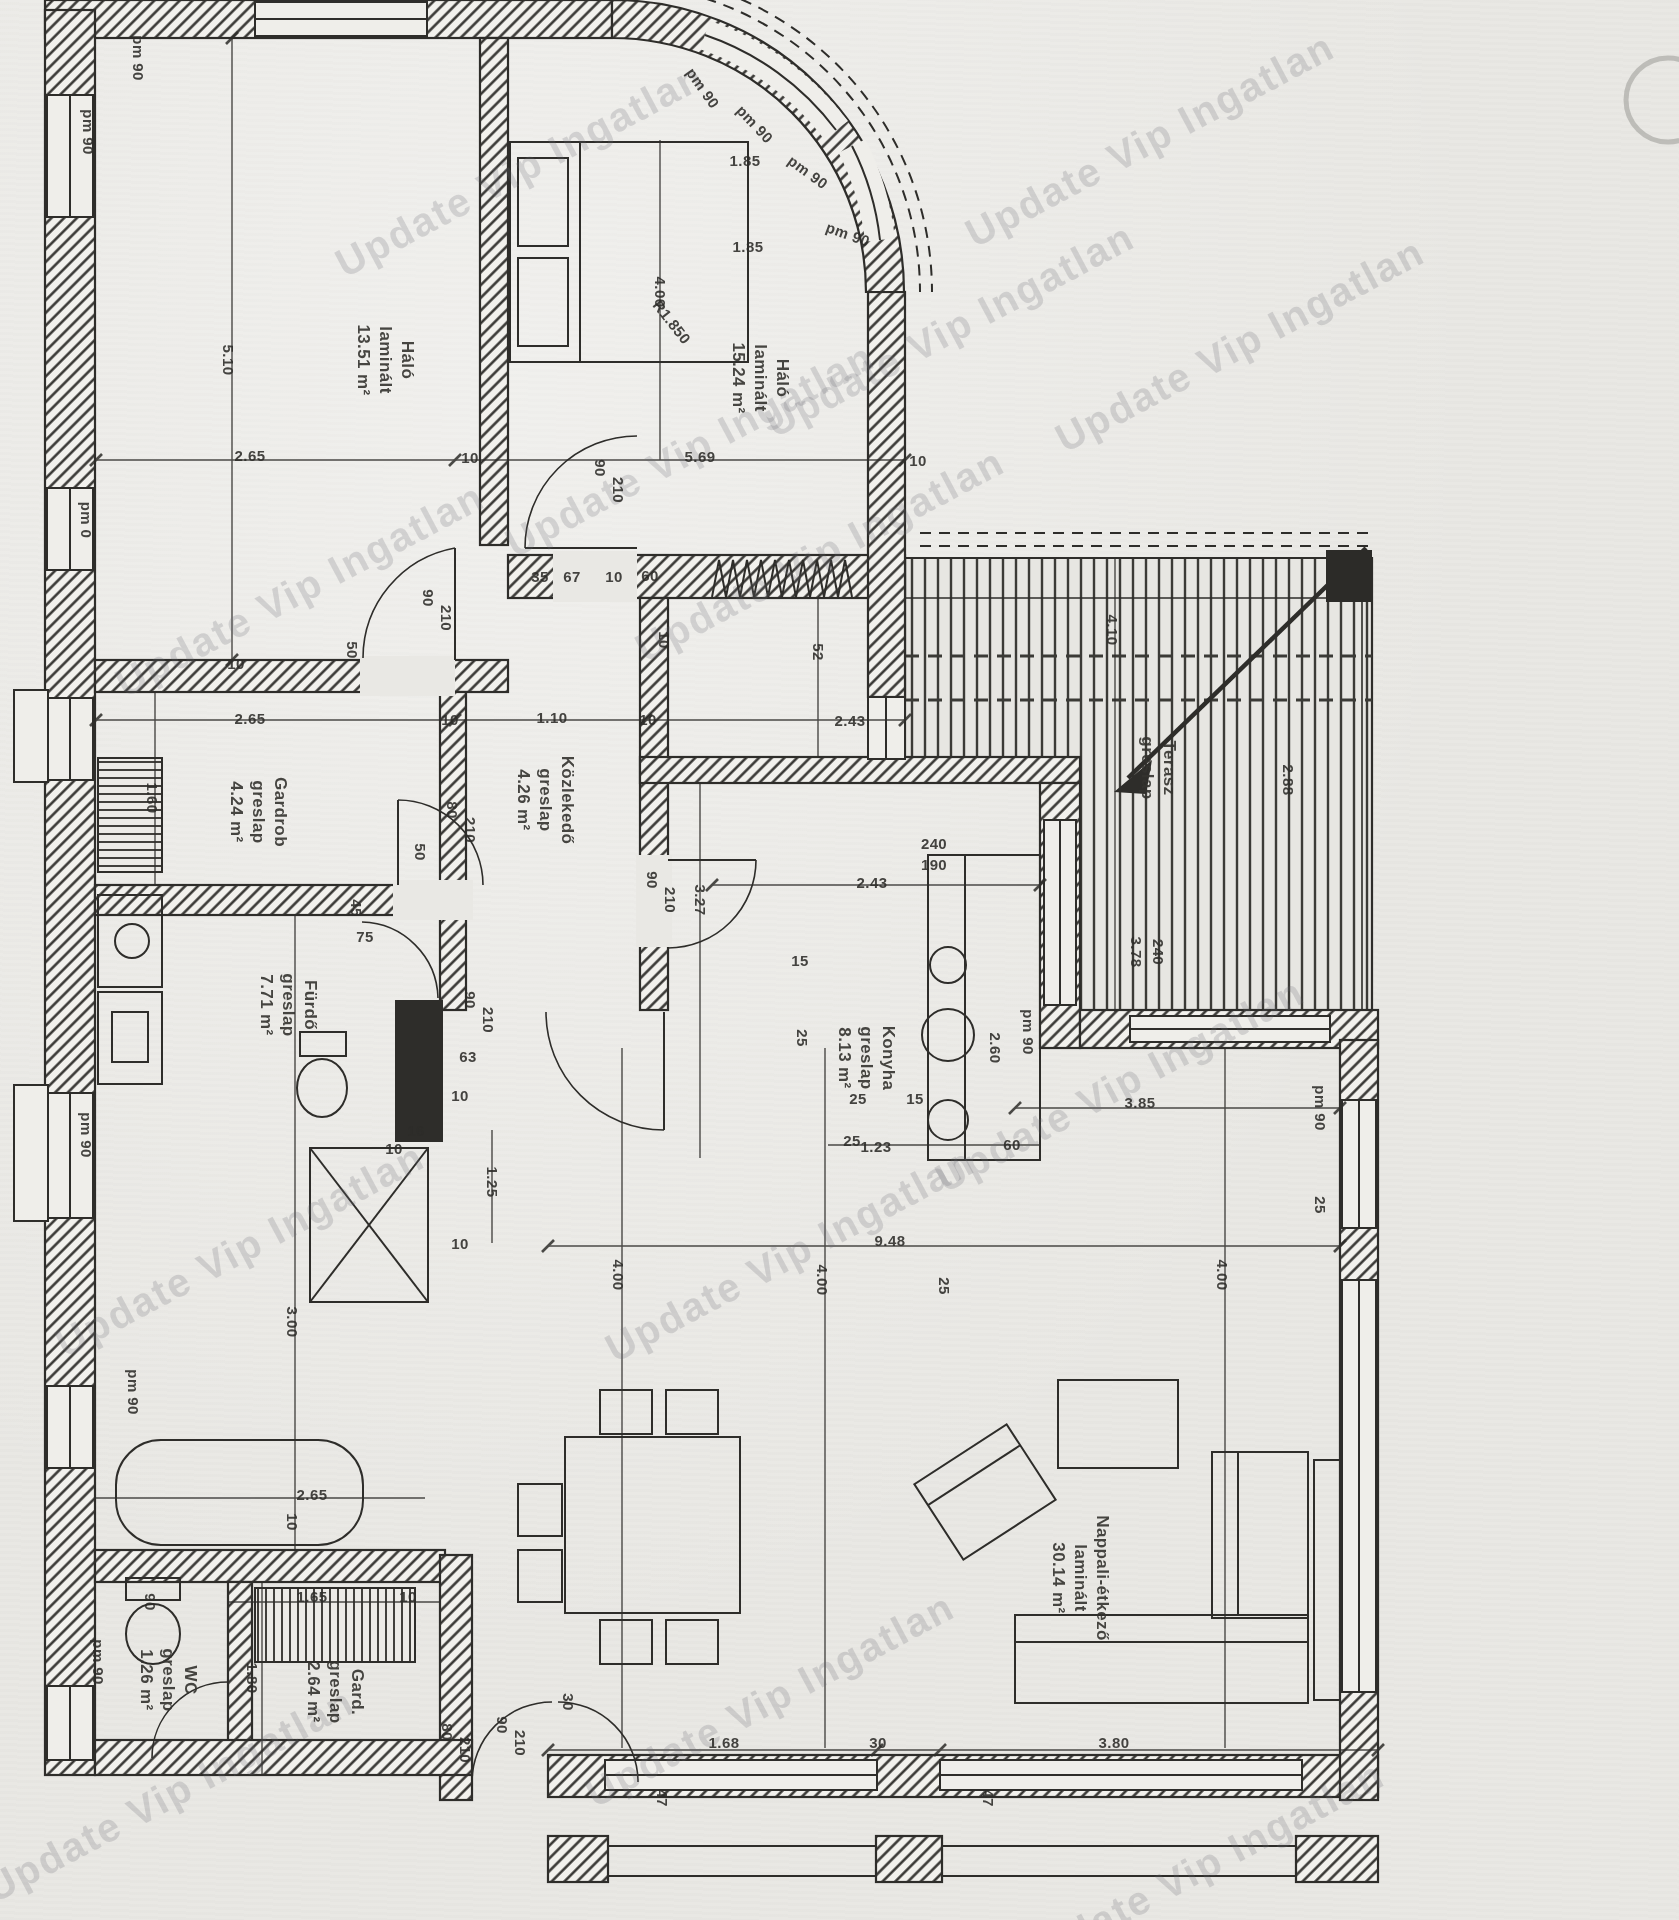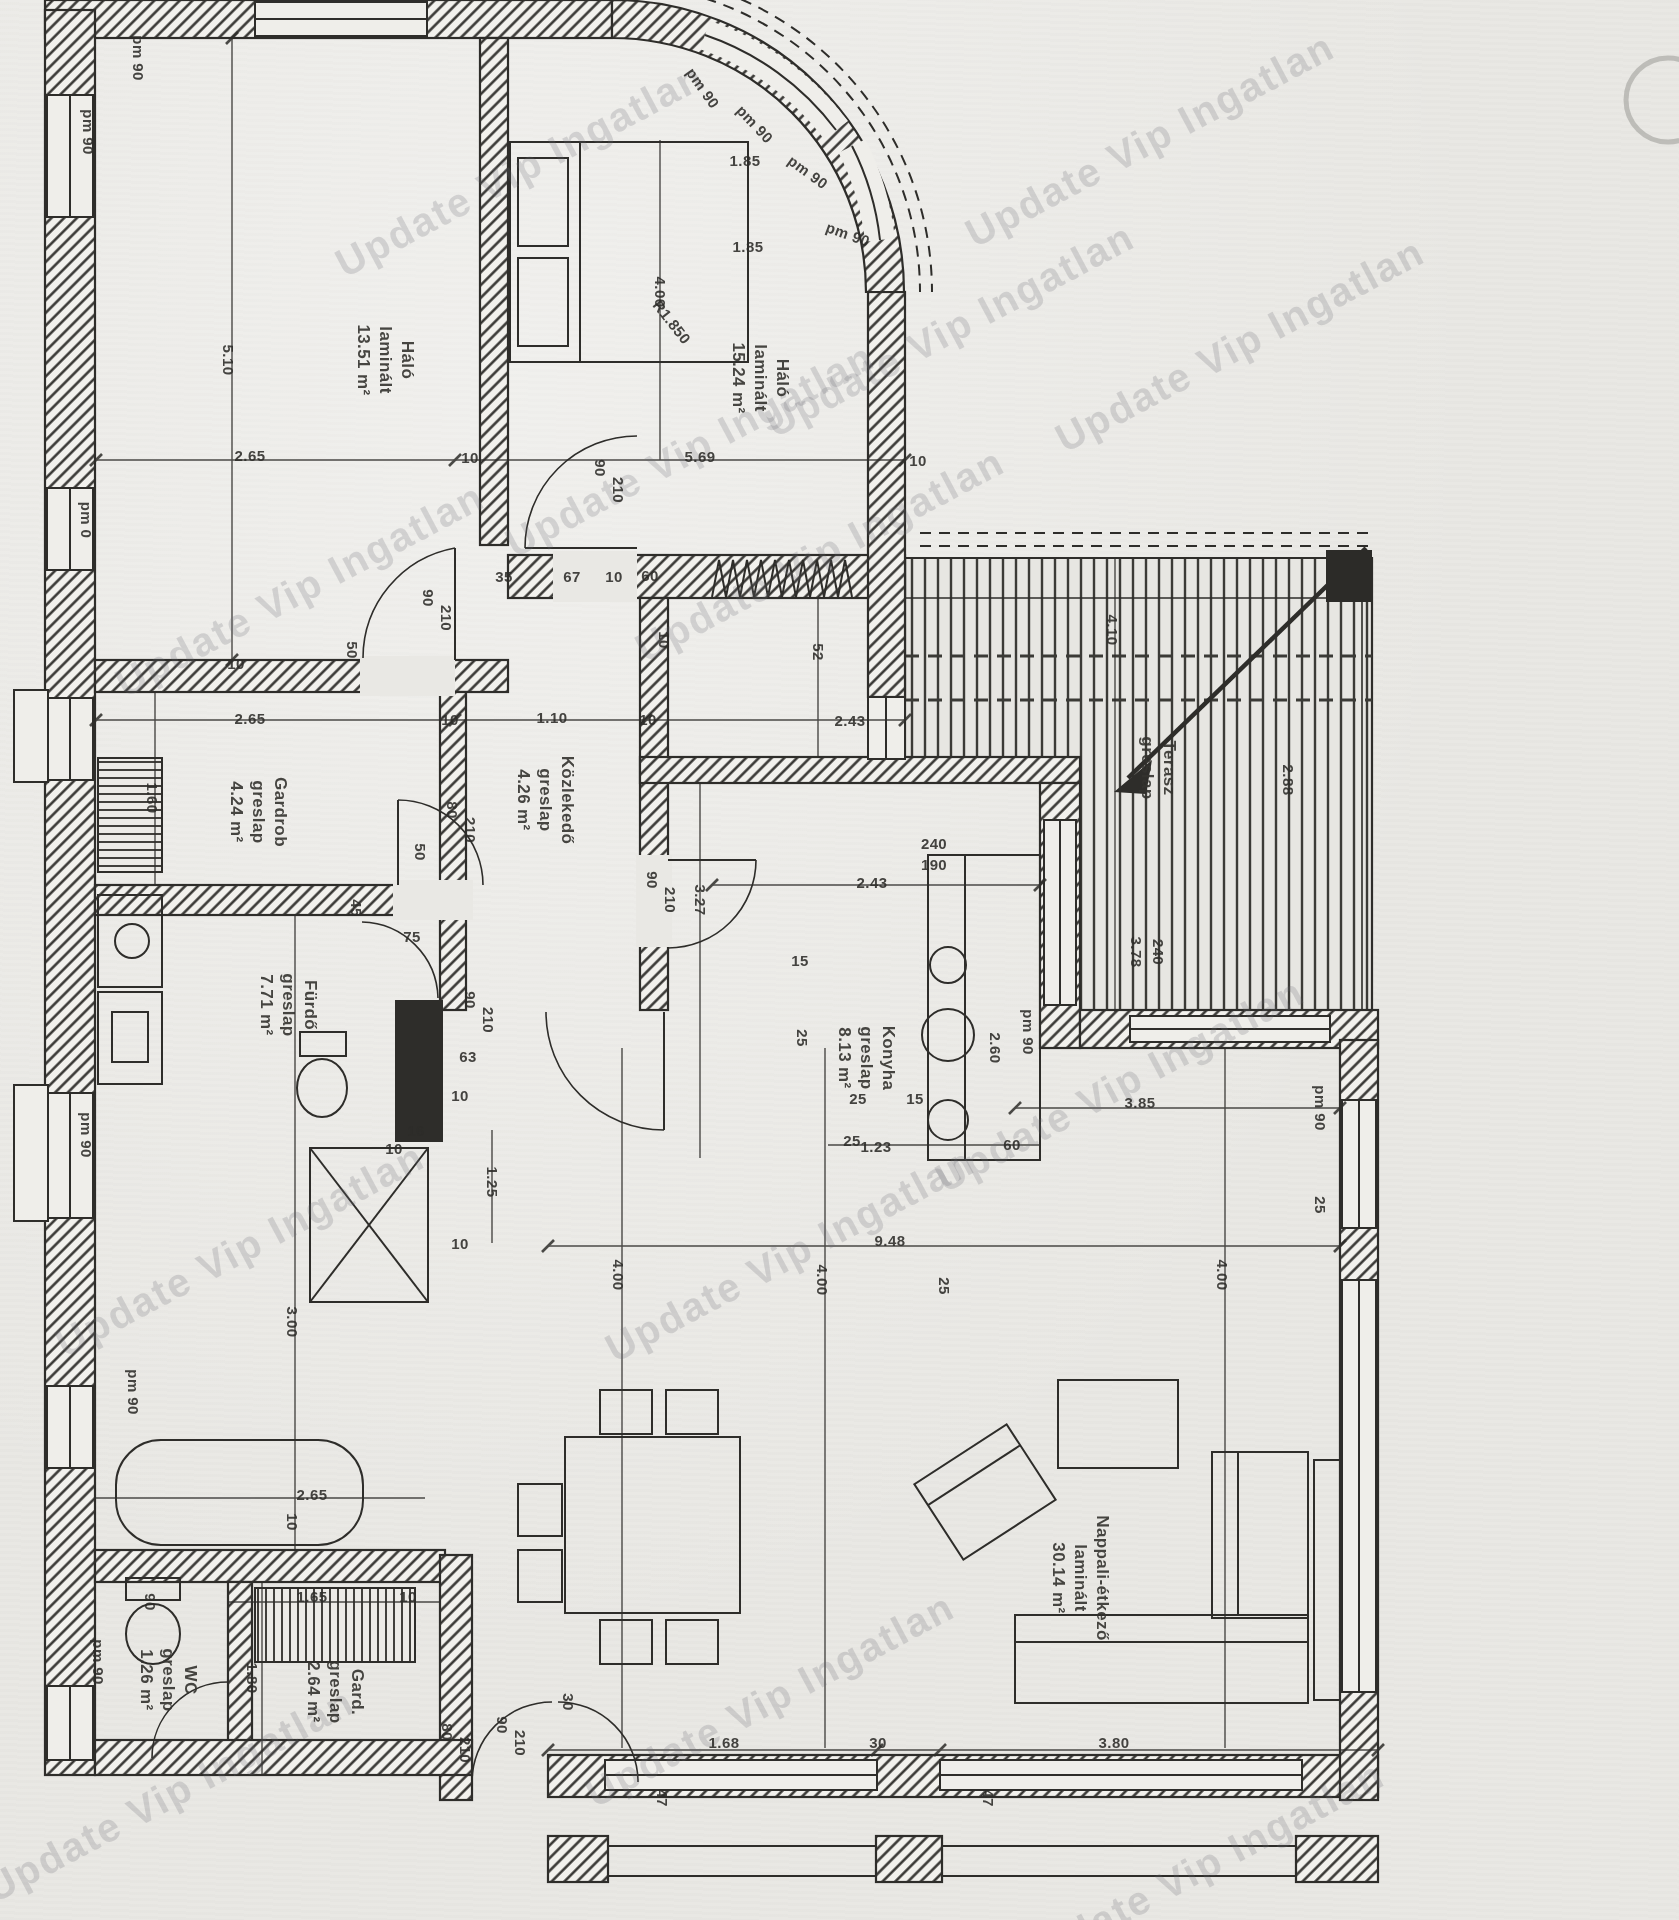--- a/index.html
+++ b/index.html
@@ -383,21 +383,21 @@
       <div class="dim" style="left: 918px; top: 460px; transform: translate(-50%, -50%) rotate(0deg);">10</div>
       <div class="dim" style="left: 745px; top: 160px; transform: translate(-50%, -50%) rotate(0deg);">1.85</div>
       <div class="dim" style="left: 748px; top: 246px; transform: translate(-50%, -50%) rotate(0deg);">1.85</div>
       <div class="dim" style="left: 660px; top: 292px; transform: translate(-50%, -50%) rotate(90deg);">4.00</div>
       <div class="dim" style="left: 672px; top: 322px; transform: translate(-50%, -50%) rotate(52deg);">R1.850</div>
       <div class="dim" style="left: 600px; top: 468px; transform: translate(-50%, -50%) rotate(90deg);">90</div>
       <div class="dim" style="left: 618px; top: 490px; transform: translate(-50%, -50%) rotate(90deg);">210</div>
       <div class="dim" style="left: 428px; top: 598px; transform: translate(-50%, -50%) rotate(90deg);">90</div>
       <div class="dim" style="left: 446px; top: 618px; transform: translate(-50%, -50%) rotate(90deg);">210</div>
       <div class="dim" style="left: 352px; top: 650px; transform: translate(-50%, -50%) rotate(90deg);">50</div>
-      <div class="dim" style="left: 504px; top: 576px; transform: translate(-50%, -50%) rotate(0deg);">35</div>
+      <div class="dim" style="left: 540px; top: 576px; transform: translate(-50%, -50%) rotate(0deg);">35</div>
       <div class="dim" style="left: 572px; top: 576px; transform: translate(-50%, -50%) rotate(0deg);">67</div>
       <div class="dim" style="left: 614px; top: 576px; transform: translate(-50%, -50%) rotate(0deg);">10</div>
       <div class="dim" style="left: 650px; top: 575px; transform: translate(-50%, -50%) rotate(0deg);">60</div>
       <div class="dim" style="left: 664px; top: 640px; transform: translate(-50%, -50%) rotate(90deg);">10</div>
       <div class="dim" style="left: 818px; top: 652px; transform: translate(-50%, -50%) rotate(90deg);">52</div>
       <div class="dim" style="left: 236px; top: 663px; transform: translate(-50%, -50%) rotate(0deg);">10</div>
       <div class="dim" style="left: 250px; top: 718px; transform: translate(-50%, -50%) rotate(0deg);">2.65</div>
       <div class="dim" style="left: 450px; top: 719px; transform: translate(-50%, -50%) rotate(0deg);">10</div>
       <div class="dim" style="left: 552px; top: 717px; transform: translate(-50%, -50%) rotate(0deg);">1.10</div>
       <div class="dim" style="left: 648px; top: 719px; transform: translate(-50%, -50%) rotate(0deg);">10</div>
@@ -411,21 +411,21 @@
       <div class="dim" style="left: 995px; top: 1048px; transform: translate(-50%, -50%) rotate(90deg);">2.60</div>
       <div class="dim" style="left: 1012px; top: 1144px; transform: translate(-50%, -50%) rotate(0deg);">60</div>
       <div class="dim" style="left: 876px; top: 1146px; transform: translate(-50%, -50%) rotate(0deg);">1.23</div>
       <div class="dim" style="left: 800px; top: 960px; transform: translate(-50%, -50%) rotate(0deg);">15</div>
       <div class="dim" style="left: 802px; top: 1038px; transform: translate(-50%, -50%) rotate(90deg);">25</div>
       <div class="dim" style="left: 652px; top: 880px; transform: translate(-50%, -50%) rotate(90deg);">90</div>
       <div class="dim" style="left: 670px; top: 900px; transform: translate(-50%, -50%) rotate(90deg);">210</div>
       <div class="dim" style="left: 470px; top: 1000px; transform: translate(-50%, -50%) rotate(90deg);">90</div>
       <div class="dim" style="left: 488px; top: 1020px; transform: translate(-50%, -50%) rotate(90deg);">210</div>
       <div class="dim" style="left: 468px; top: 1056px; transform: translate(-50%, -50%) rotate(0deg);">63</div>
-      <div class="dim" style="left: 412px; top: 936px; transform: translate(-50%, -50%) rotate(0deg);">75</div>
+      <div class="dim" style="left: 365px; top: 936px; transform: translate(-50%, -50%) rotate(0deg);">75</div>
       <div class="dim" style="left: 356px; top: 908px; transform: translate(-50%, -50%) rotate(90deg);">45</div>
       <div class="dim" style="left: 460px; top: 1095px; transform: translate(-50%, -50%) rotate(0deg);">10</div>
       <div class="dim" style="left: 492px; top: 1182px; transform: translate(-50%, -50%) rotate(90deg);">1.25</div>
       <div class="dim" style="left: 460px; top: 1243px; transform: translate(-50%, -50%) rotate(0deg);">10</div>
       <div class="dim" style="left: 416px; top: 1130px; transform: translate(-50%, -50%) rotate(0deg);">16</div>
       <div class="dim" style="left: 394px; top: 1148px; transform: translate(-50%, -50%) rotate(0deg);">10</div>
       <div class="dim" style="left: 292px; top: 1322px; transform: translate(-50%, -50%) rotate(90deg);">3.00</div>
       <div class="dim" style="left: 312px; top: 1494px; transform: translate(-50%, -50%) rotate(0deg);">2.65</div>
       <div class="dim" style="left: 292px; top: 1522px; transform: translate(-50%, -50%) rotate(90deg);">10</div>
       <div class="dim" style="left: 312px; top: 1596px; transform: translate(-50%, -50%) rotate(0deg);">1.65</div>

